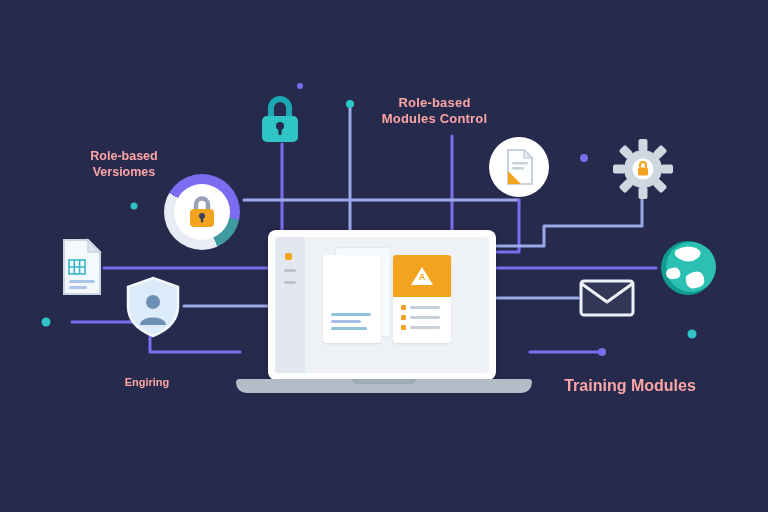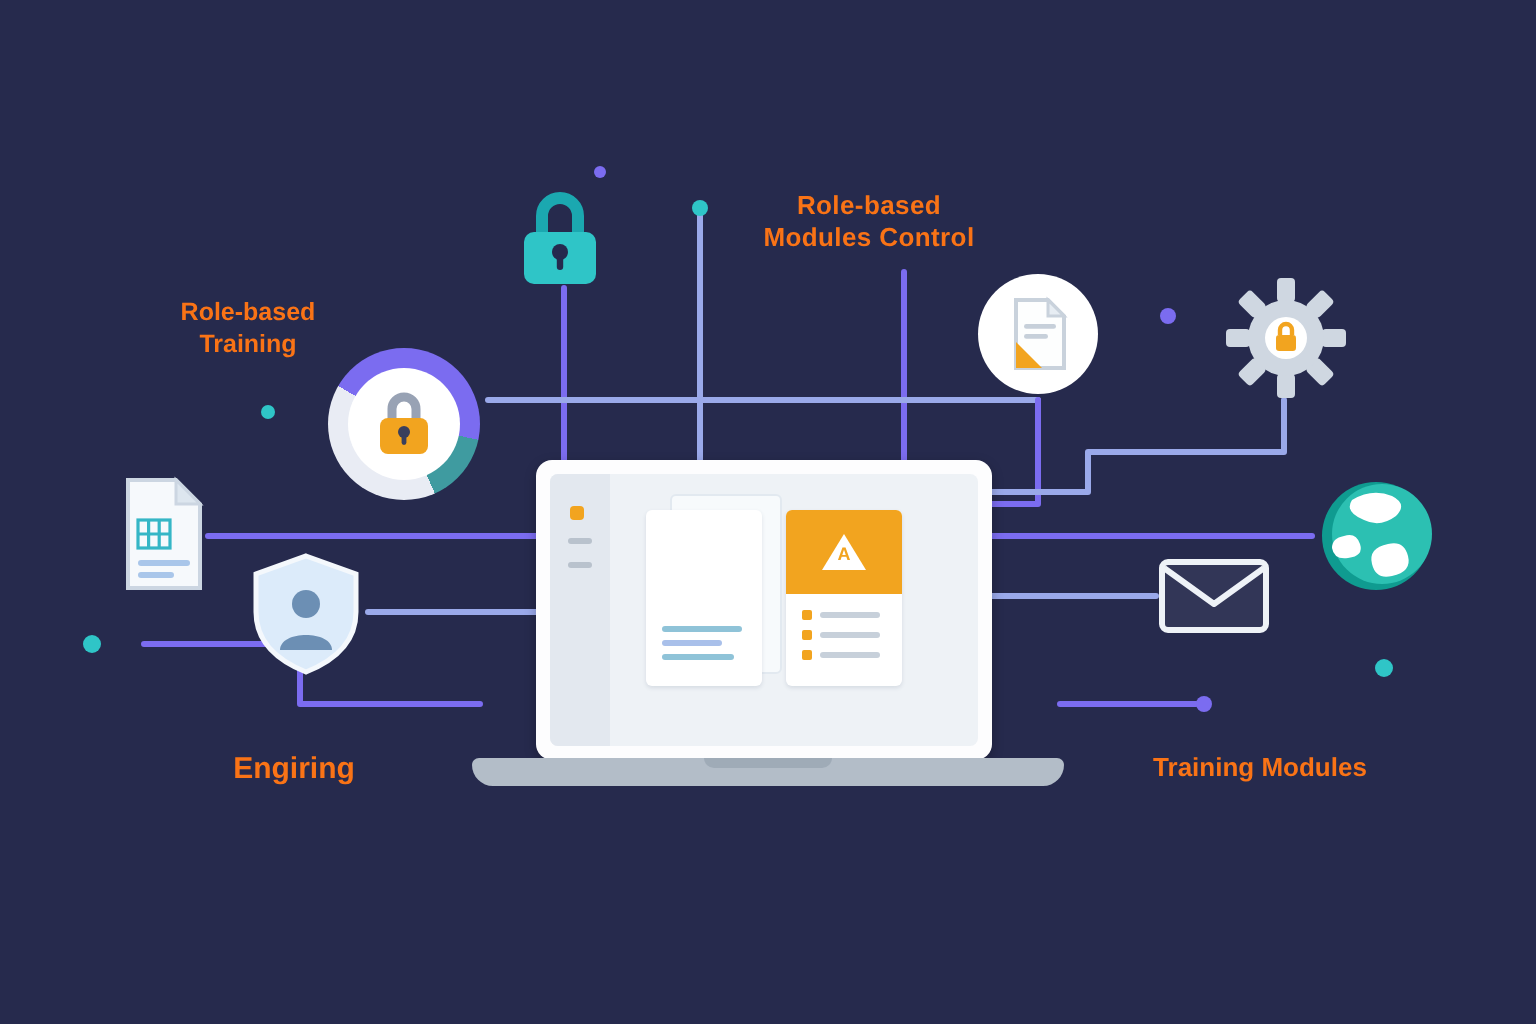--- a/index.html
+++ b/index.html
@@ -2,26 +2,26 @@
 <html><head>
 <meta charset="utf-8">
 <style>
   html,body{margin:0;padding:0;background:#1e2240;}
   .canvas{
     position:relative;width:768px;height:512px;overflow:hidden;
     background:#262a4d;font-family:"Liberation Sans",sans-serif;
   }
   .lines{position:absolute;left:0;top:0;z-index:1;}
   .icon{position:absolute;z-index:2;}
-  .label{position:absolute;z-index:4;color:#f97316;font-weight:bold;text-align:center;line-height:1.25;}
+  .label{position:absolute;z-index:4;color:#fca5a5;font-weight:bold;text-align:center;line-height:1.25;}
   .label .l1,.label .l2{display:block;}
   .label-top{left:362px;top:95px;width:145px;font-size:13px;letter-spacing:.2px;}
   .label-left{left:74px;top:149px;width:100px;font-size:12.5px;}
-  .label-bl{left:92px;top:376px;width:110px;font-size:15px;}
-  .label-br{left:560px;top:376px;width:140px;font-size:13px;}
+  .label-bl{left:92px;top:376px;width:110px;font-size:11px;}
+  .label-br{left:560px;top:376px;width:140px;font-size:16px;}
 
   
   .ring{left:164px;top:174px;width:76px;height:76px;border-radius:50%;
     background:conic-gradient(from -60deg,#7b6cf0 0 45%,#3f9ba0 45% 60%,#e9ecf4 60% 100%);
     display:flex;align-items:center;justify-content:center;}
   .ring-inner{width:56px;height:56px;border-radius:50%;background:#ffffff;
     display:flex;align-items:center;justify-content:center;}
 
   
   .screen{left:268px;top:230px;width:228px;height:150px;background:#fdfdfe;border-radius:8px;
@@ -198,18 +198,18 @@
   <div class="base">
     <div class="notch"></div>
   </div>
 
   <div class="label label-top">
     <span class="l1">Role-based</span>
     <span class="l2">Modules Control</span>
   </div>
   <div class="label label-left">
     <span class="l1">Role-based</span>
-    <span class="l2">Training</span>
+    <span class="l2">Versiomes</span>
   </div>
   <div class="label label-bl">Engiring</div>
   <div class="label label-br">Training Modules</div>
 
 </div>
 
 </body></html>

